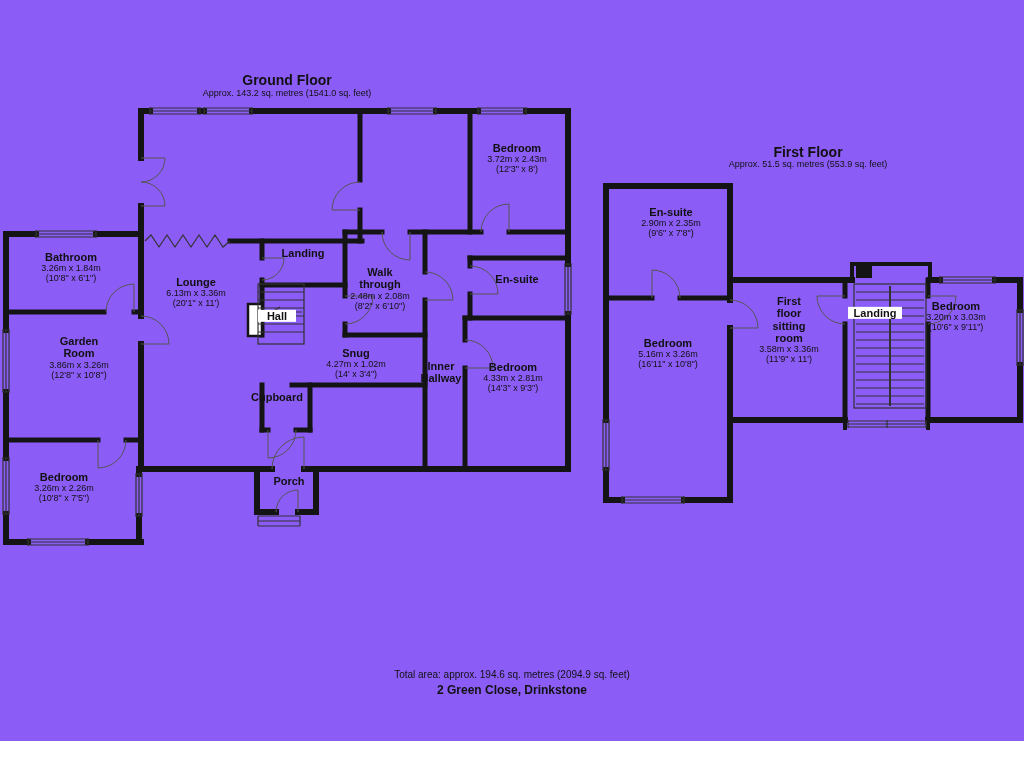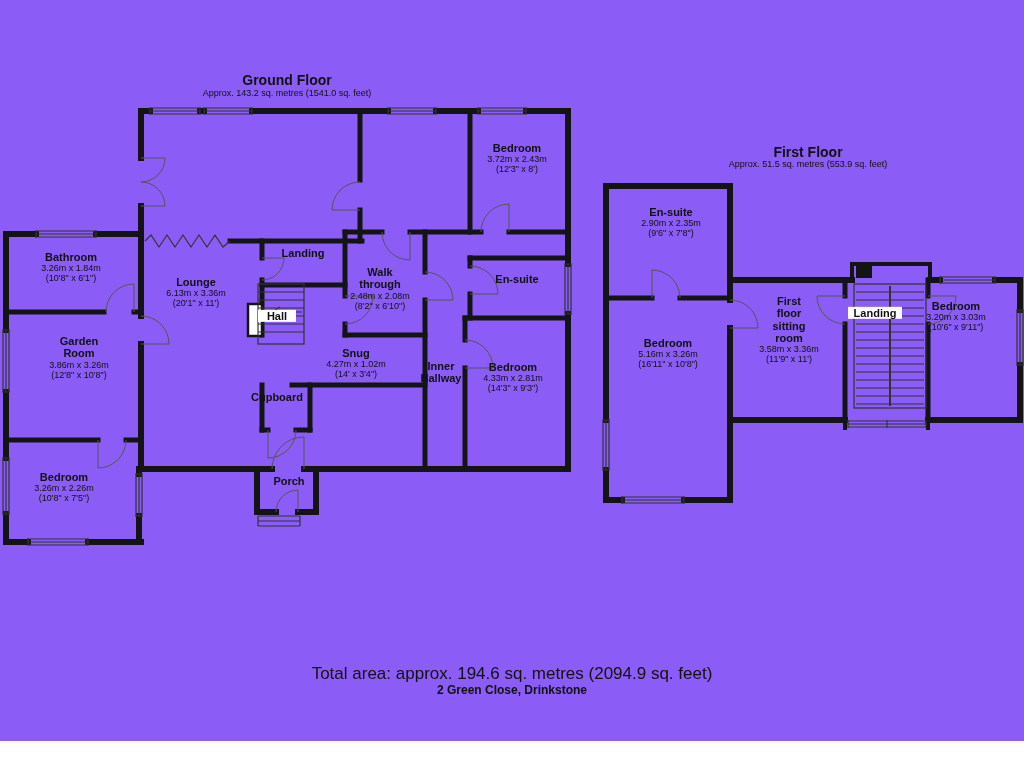--- a/index.html
+++ b/index.html
@@ -9,21 +9,21 @@
   .wall{stroke:#141414;stroke-width:6;fill:none;stroke-linecap:square;}
   .iwall{stroke:#141414;stroke-width:5;fill:none;stroke-linecap:square;}
   .w4{stroke:#141414;stroke-width:4;fill:none;stroke-linecap:square;}
   .thin{stroke:#333;stroke-width:1.2;fill:none;}
   .arc{stroke:#555;stroke-width:1;fill:none;}
   .room-label{position:absolute;transform:translate(-50%,-50%);text-align:center;line-height:1.12;}
   .rn{font-size:11px;font-weight:bold;}
   .rd{font-size:9px;white-space:nowrap;position:relative;left:50%;transform:translateX(-50%);width:max-content;}
   .floor-title{position:absolute;transform:translate(-50%,-50%);font-size:14px;font-weight:bold;white-space:nowrap;}
   .floor-sub{position:absolute;transform:translate(-50%,-50%);font-size:9px;white-space:nowrap;}
-  .total-line{position:absolute;transform:translate(-50%,-50%);font-size:17px;white-space:nowrap;}
+  .total-line{position:absolute;transform:translate(-50%,-50%);font-size:10px;white-space:nowrap;}
   .address-line{position:absolute;transform:translate(-50%,-50%);font-size:12px;font-weight:bold;white-space:nowrap;}
   .bg{background:#fff;padding:0 2px;}
 </style>
 </head>
 <body>
 
 <div id="page">
 
   <svg id="plan-svg" width="1024" height="768" viewBox="0 0 1024 768">
 

